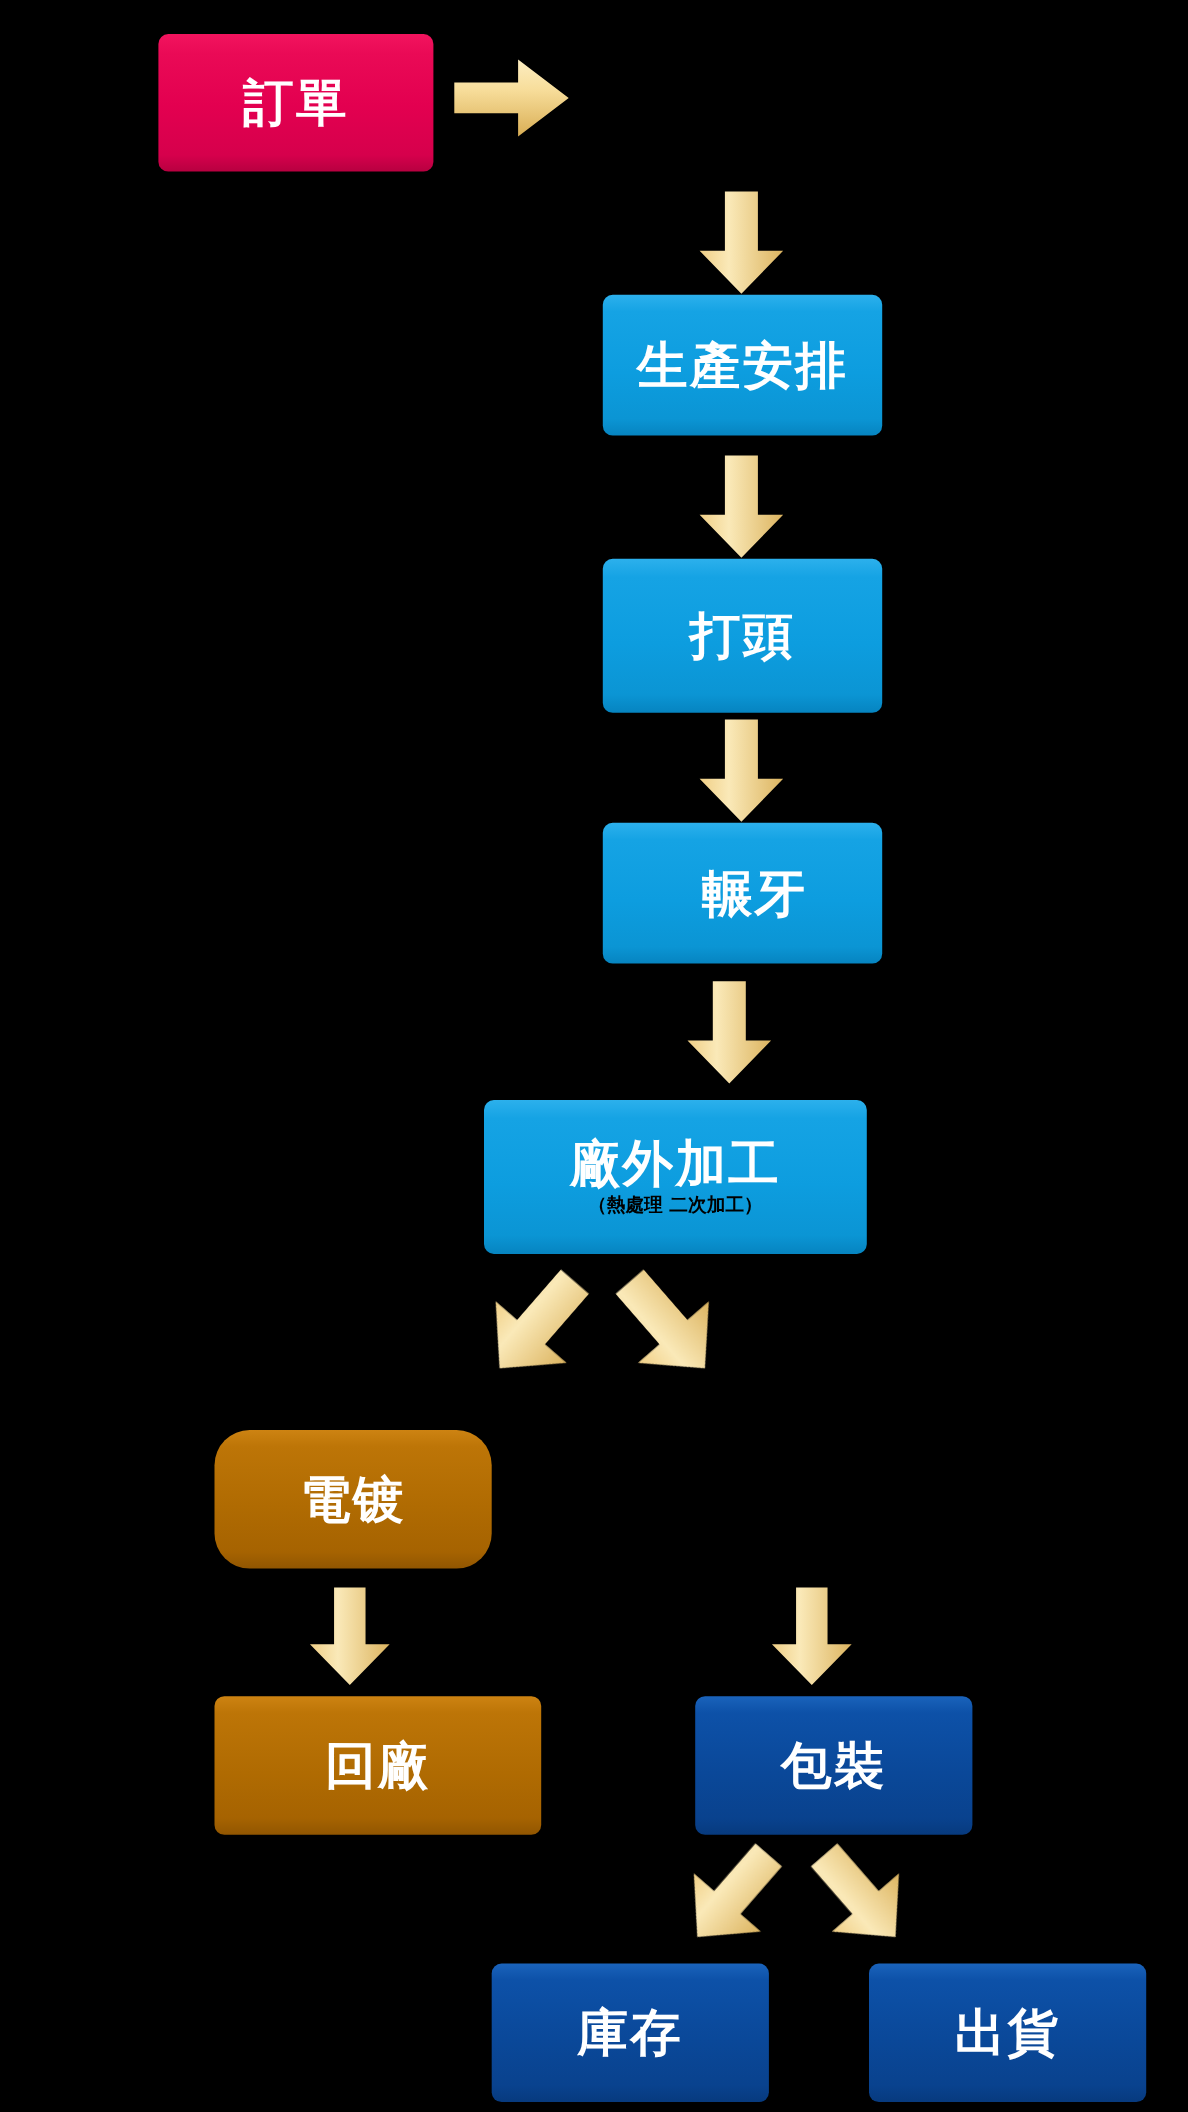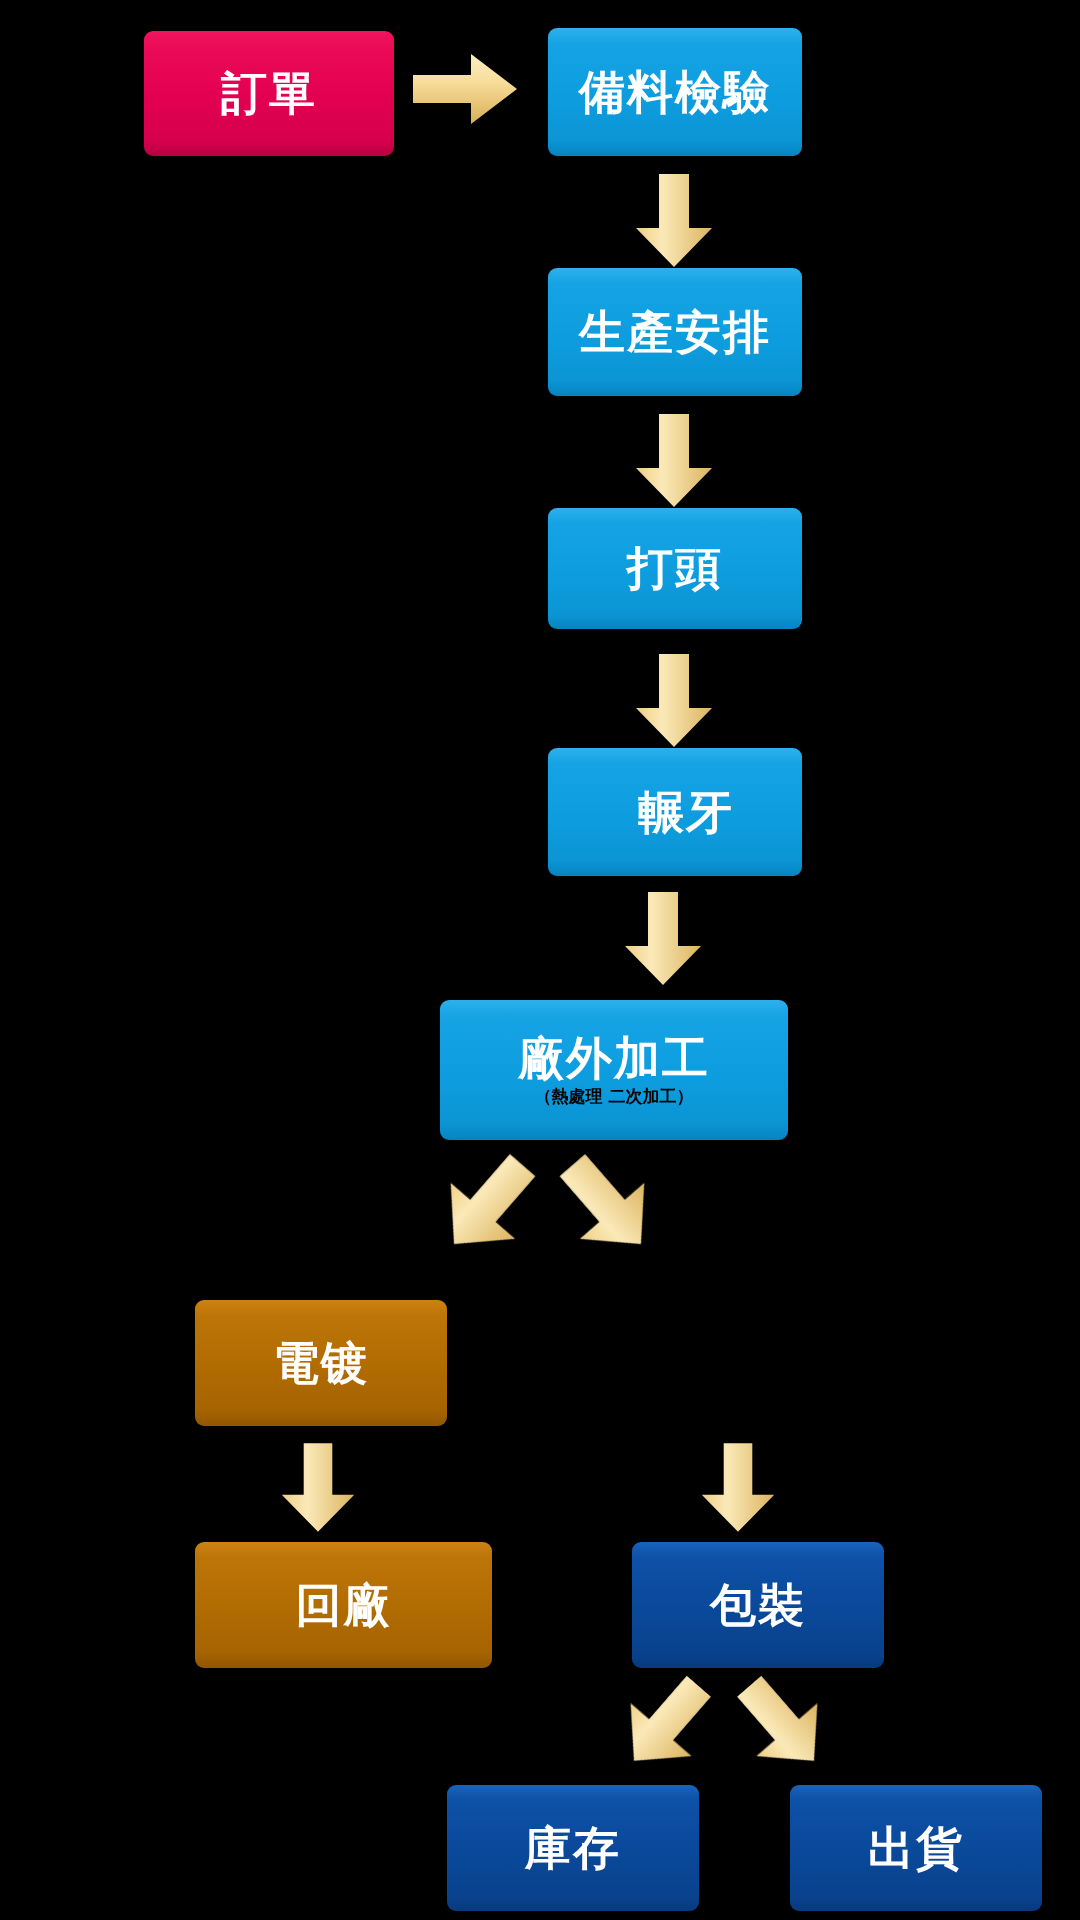--- a/index.html
+++ b/index.html
@@ -97,23 +97,20 @@
         <linearGradient id="agR" x1="0" y1="0" x2="0" y2="1">
           <stop offset="0%" stop-color="#fdeec2"></stop>
           <stop offset="40%" stop-color="#f7dd9a"></stop>
           <stop offset="100%" stop-color="#d9ae55"></stop>
         </linearGradient>
       </defs>
       <path d="M2,27 L60,27 L60,6 L106,41 L60,76 L60,55 L2,55 Z" fill="url(#agR)"></path>
     </svg>
   </div>
 
-  <div class="node n-lightblue" style="left:548px; top:28px; width:254px; height:128px;">
-    <span class="lbl t-l1">備料檢驗</span>
-  </div>
 
   <div class="arrow" style="left:631px; top:172px; width:86px; height:98px;">
     <svg width="86" height="98" viewBox="0 0 86 98">
       <defs>
         <linearGradient id="agD1" x1="0" y1="0" x2="1" y2="0">
           <stop offset="0%" stop-color="#f0cf86"></stop>
           <stop offset="35%" stop-color="#fae9b8"></stop>
           <stop offset="100%" stop-color="#dcb460"></stop>
         </linearGradient>
       </defs>
@@ -124,21 +121,21 @@
   <div class="node n-lightblue" style="left:548px; top:268px; width:254px; height:128px;">
     <span class="lbl t-l1">生產安排</span>
   </div>
 
   <div class="arrow" style="left:631px; top:412px; width:86px; height:98px;">
     <svg width="86" height="98" viewBox="0 0 86 98">
       <path d="M28,2 L58,2 L58,56 L81,56 L43,95 L5,56 L28,56 Z" fill="url(#agD1)"></path>
     </svg>
   </div>
 
-  <div class="node n-lightblue" style="left:548px; top:508px; width:254px; height:121px;">
+  <div class="node n-lightblue" style="left:548px; top:508px; width:254px; height:140px;">
     <span class="lbl t-l1">打頭</span>
   </div>
 
   <div class="arrow" style="left:631px; top:652px; width:86px; height:98px;">
     <svg width="86" height="98" viewBox="0 0 86 98">
       <path d="M28,2 L58,2 L58,56 L81,56 L43,95 L5,56 L28,56 Z" fill="url(#agD1)"></path>
     </svg>
   </div>
 
   <div class="node n-lightblue" style="left:548px; top:748px; width:254px; height:128px;padding-left:22px;">
@@ -168,21 +165,21 @@
       <path d="M28,2 L58,2 L58,56 L81,56 L43,95 L5,56 L28,56 Z" fill="url(#agD2)"></path>
     </svg>
   </div>
 
   <div class="arrow" style="left:552px; top:1150px; width:110px; height:110px; transform:rotate(-41deg);">
     <svg width="110" height="110" viewBox="0 0 86 98">
       <path d="M28,2 L58,2 L58,56 L81,56 L43,95 L5,56 L28,56 Z" fill="url(#agD2)"></path>
     </svg>
   </div>
 
-  <div class="node n-brown" style="left:195px; top:1300px; width:252px; height:126px;">
+  <div class="node n-brown" style="left:195px; top:1300px; width:252px; height:126px;border-radius:32px;">
     <span class="lbl t-l1">電镀</span>
   </div>
 
 
   <div class="arrow" style="left:277px; top:1440px; width:82px; height:96px;">
     <svg width="82" height="96" viewBox="0 0 86 98">
       <path d="M28,2 L58,2 L58,56 L81,56 L43,95 L5,56 L28,56 Z" fill="url(#agD1)"></path>
     </svg>
   </div>
 

